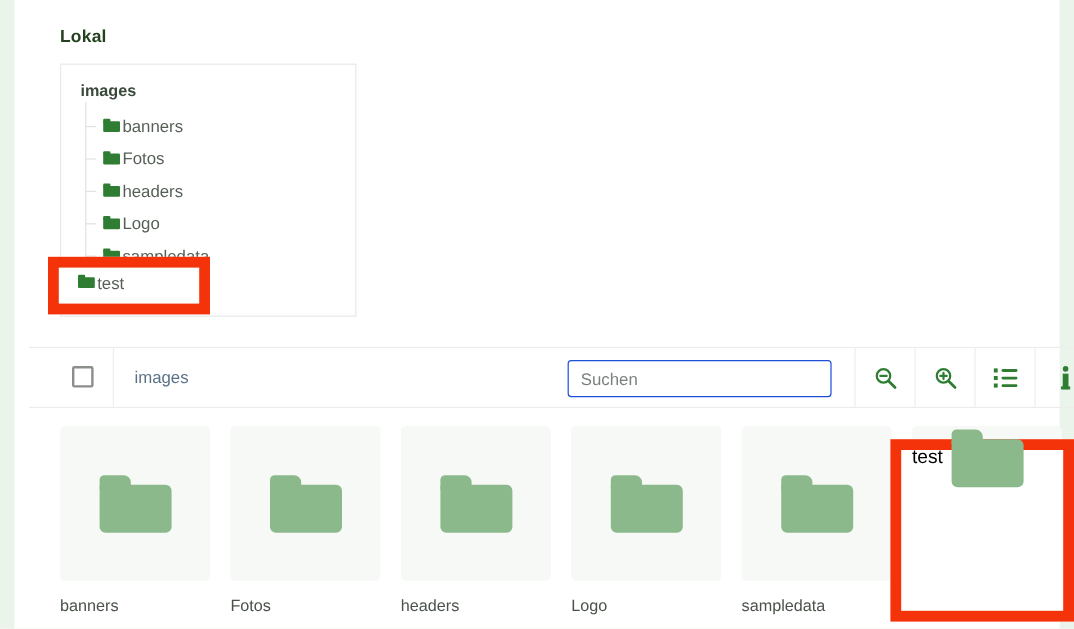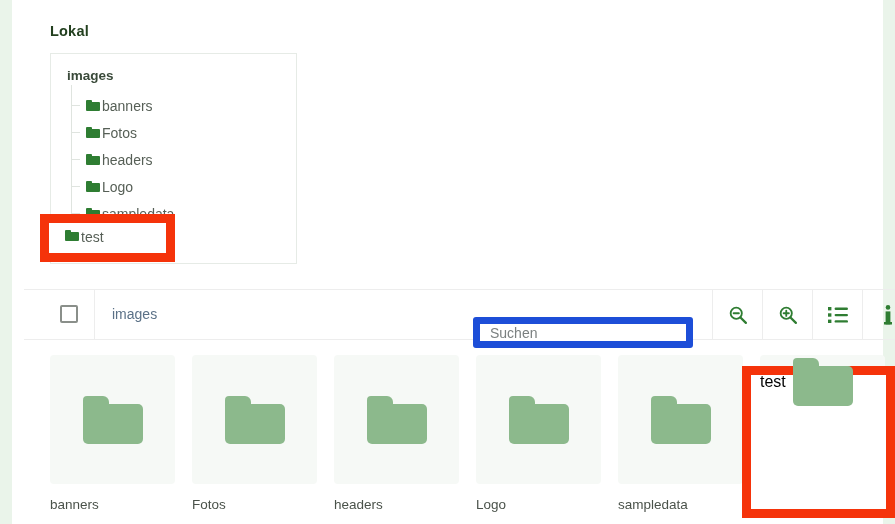--- a/index.html
+++ b/index.html
@@ -81,23 +81,23 @@
   }
   .crumb{
     position:absolute;left:88px;top:0;height:49px;line-height:49px;
     font-size:14px;color:#5b7187;cursor:pointer;
   }
   .search-wrap{
     position:absolute;left:449px;top:10px;
   }
   .search-input{
     width:220px;height:31px;box-sizing:border-box;
-    border:7px solid #1d4ed8;border-radius:3px;background:#fff;
+    border:1px solid #1d4ed8;border-radius:3px;background:#fff;
     padding:0 10px;font-size:14px;color:#7f1d1d;
-    font-family:"Liberation Sans",sans-serif;outline:none;margin-top:17px;
+    font-family:"Liberation Sans",sans-serif;outline:none;
   }
   .search-input::placeholder{color:#7b8080;}
   .tbtn{
     position:absolute;top:0;height:49px;width:50px;
     border-left:1px solid #ededed;box-sizing:border-box;
     cursor:pointer;
   }
   .tbtn .gl{
     position:absolute;left:50%;top:50%;transform:translate(-50%,-50%);
   }

